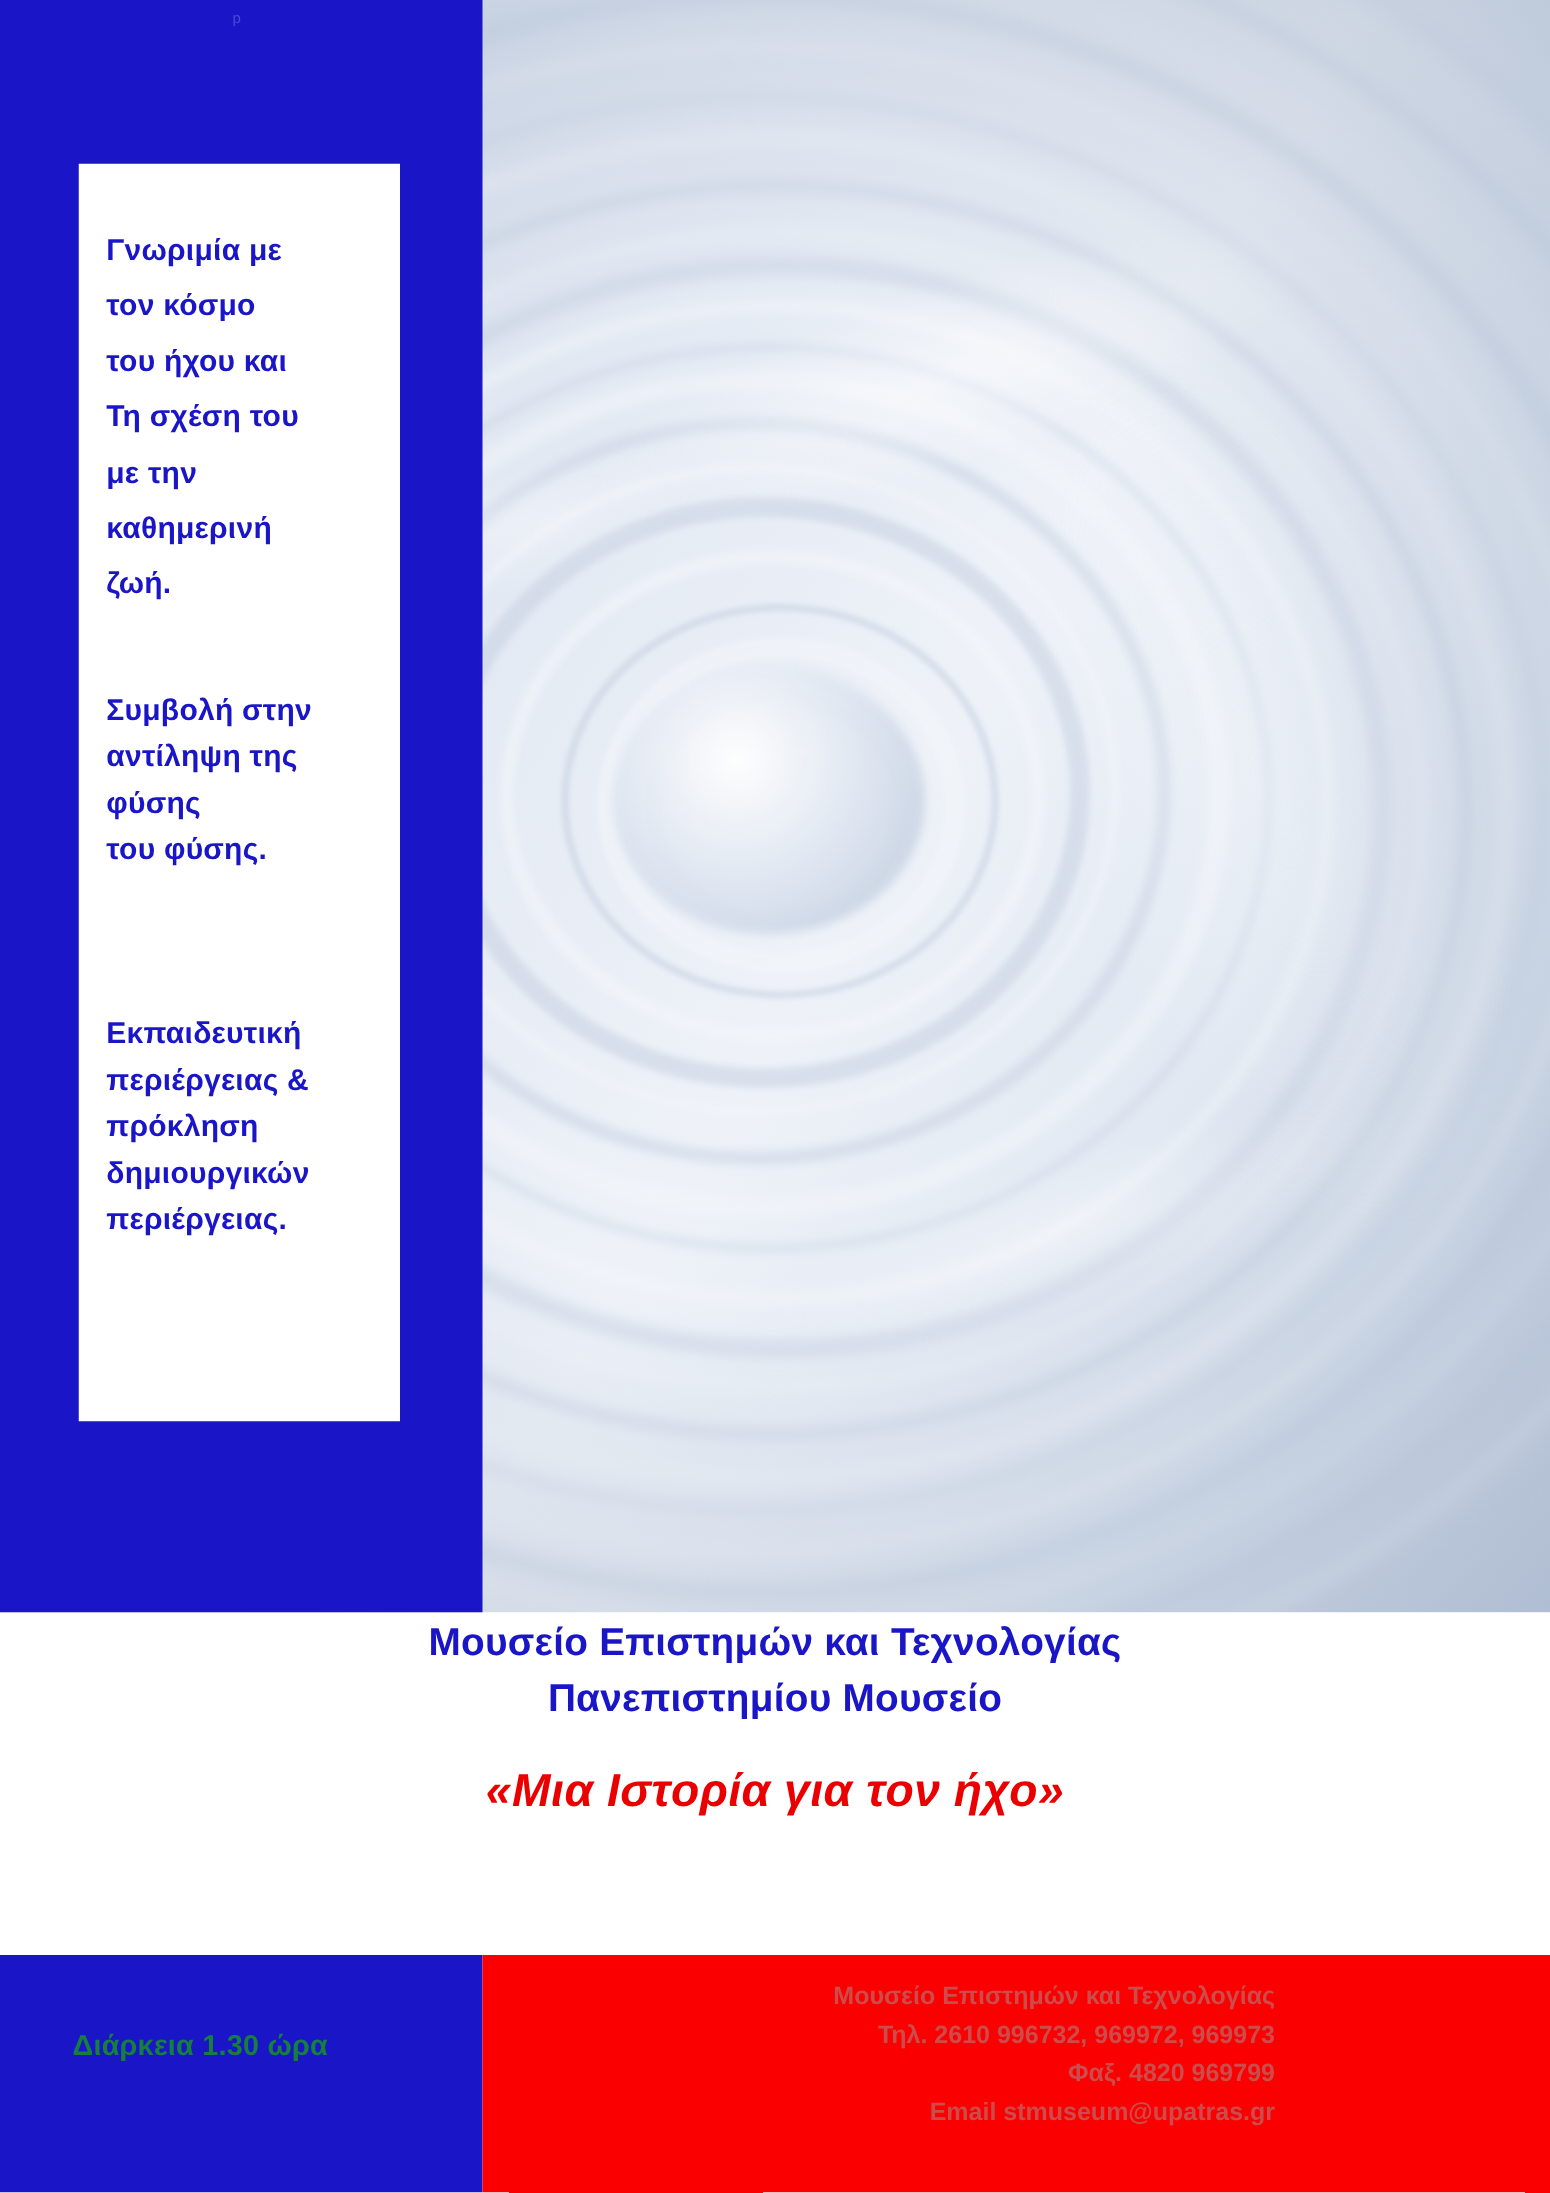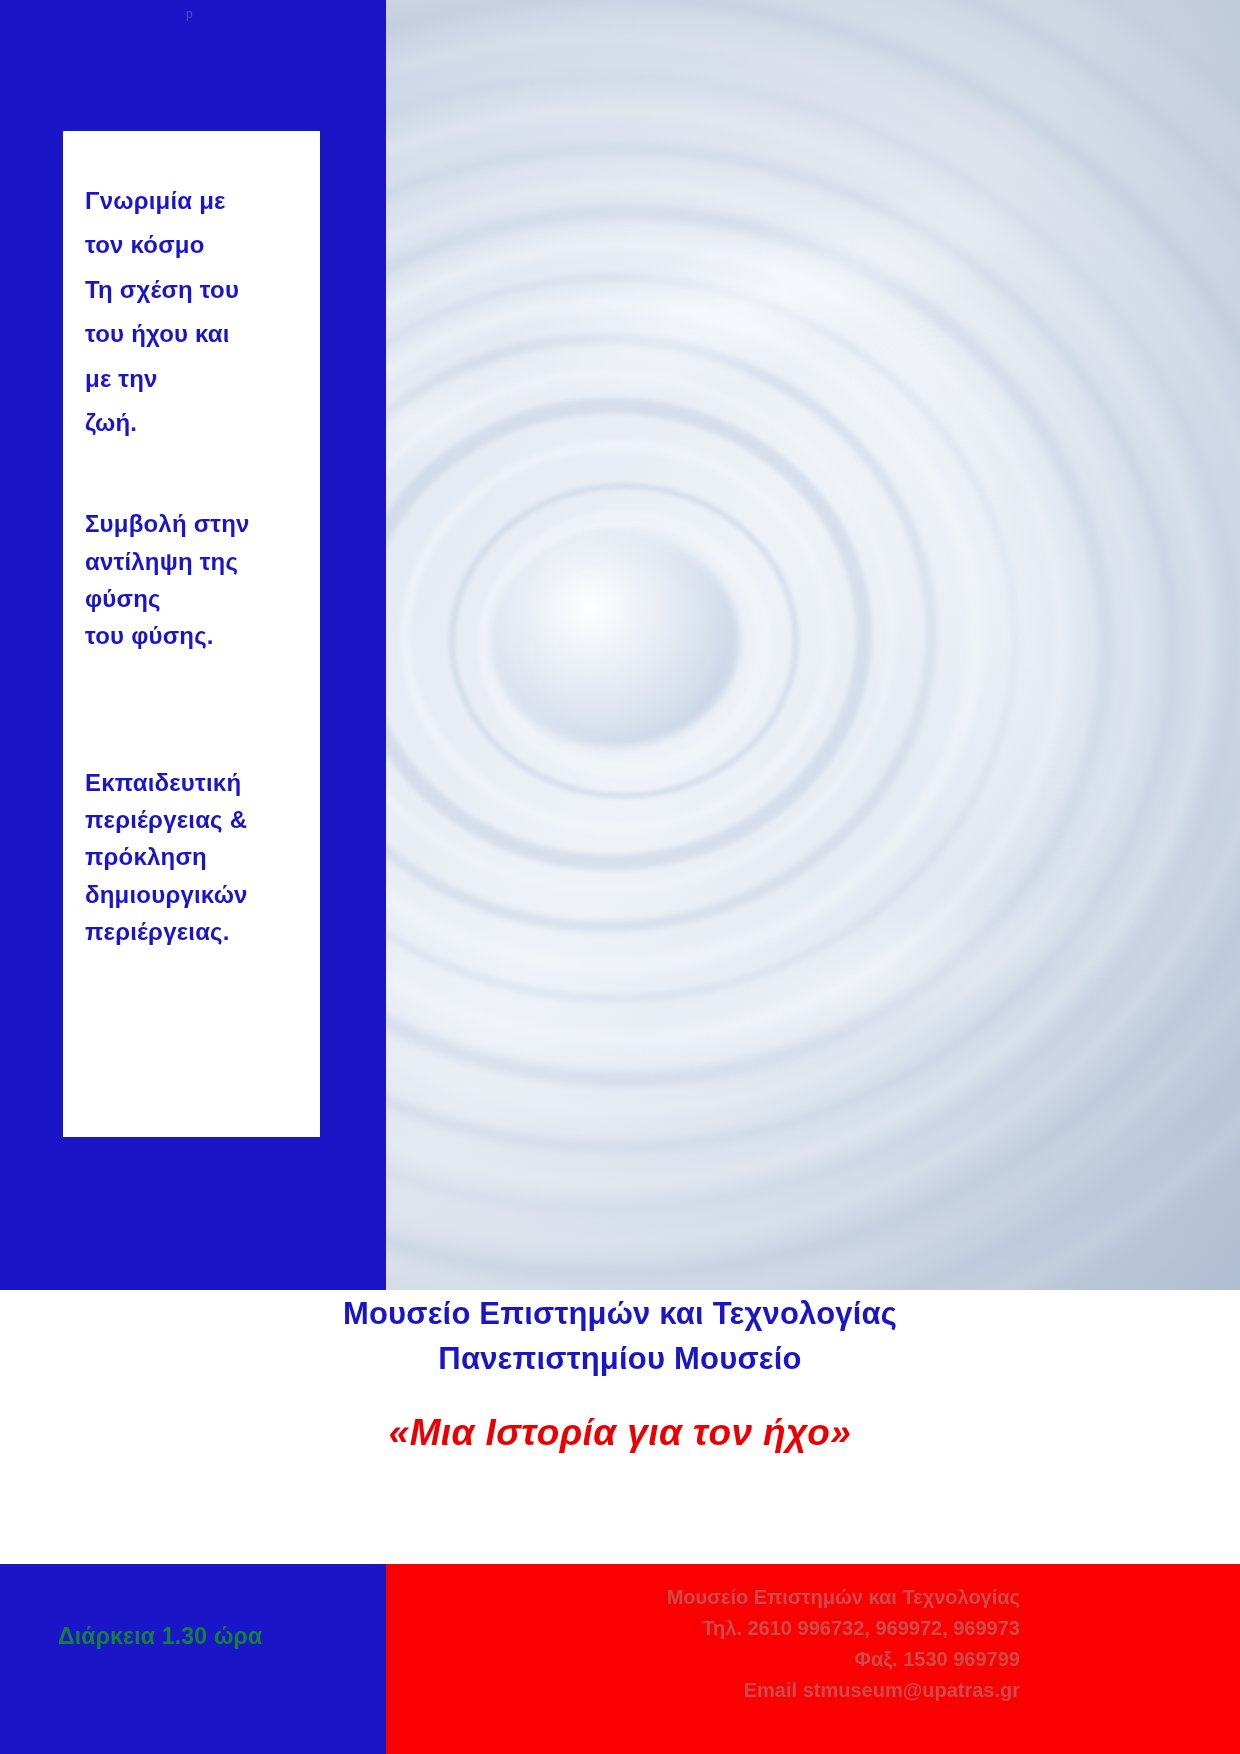--- a/index.html
+++ b/index.html
@@ -227,23 +227,24 @@
     </div>
 
     <div class="left-band">
       <div class="tiny-mark">p</div>
     </div>
 
     <div class="bullets-box">
       <div class="blk">
         <p>Γνωριμία με</p>
         <p>τον κόσμο</p>
+        <p>του ήχου και</p>
         <p>Τη σχέση του</p>
-        <p>του ήχου και</p>
         <p>με την</p>
+        <p>καθημερινή</p>
         <p>ζωή.</p>
       </div>
 
       <div class="gap-1"></div>
 
       <div class="blk tight">
         <p>Συμβολή στην</p>
         <p>αντίληψη  της</p>
         <p>φύσης</p>
         <p>του φύσης.</p>
@@ -269,18 +270,18 @@
 
   <div class="bottom-wrap">
     <div class="bottom-blue"></div>
     <div class="bottom-red"></div>
 
     <div class="duration">Διάρκεια  1.30 ώρα</div>
 
     <div class="contact">
       <div>Μουσείο Επιστημών και Τεχνολογίας</div>
       <div>Τηλ. 2610 996732, 969972, 969973</div>
-      <div>Φαξ. 1530 969799</div>
+      <div>Φαξ. 4820 969799</div>
       <div>Email stmuseum@upatras.gr</div>
     </div>
   </div>
 
 </div>
 
 </body></html>

